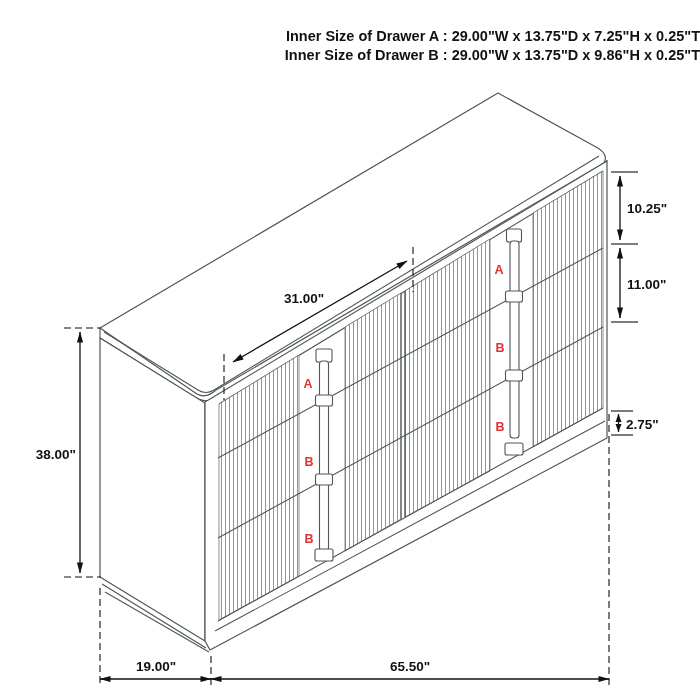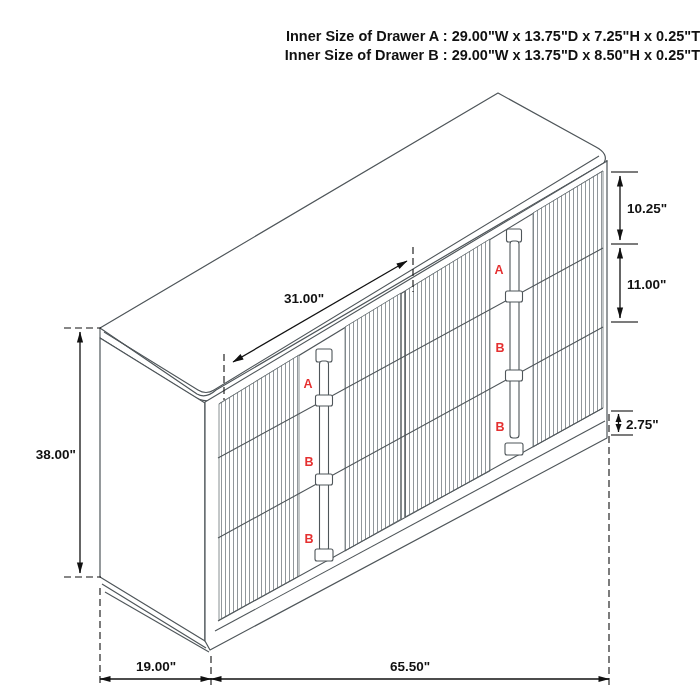--- a/index.html
+++ b/index.html
@@ -19,21 +19,21 @@
   .dtxt{font-family:"Liberation Sans",sans-serif;font-weight:bold;font-size:13.5px;fill:#111;}
   .mk{font-family:"Liberation Sans",sans-serif;font-weight:bold;font-size:12.5px;}
 </style>
 </head>
 <body>
 
 <div id="stage">
 
   <div class="hdr">
     <div>Inner Size of Drawer A : 29.00"W x 13.75"D x 7.25"H x 0.25"T</div>
-    <div>Inner Size of Drawer B : 29.00"W x 13.75"D x 8.50"H x 0.25"T</div>
+    <div>Inner Size of Drawer B : 29.00"W x 13.75"D x 9.86"H x 0.25"T</div>
   </div>
 
   <svg width="700" height="700" viewBox="0 0 700 700">
     <defs>
       <pattern id="flutes" patternUnits="userSpaceOnUse" width="4" height="4">
         <rect width="4" height="4" fill="#ffffff"></rect>
         <line x1="1.5" y1="0" x2="1.5" y2="4" stroke="#848b90" stroke-width="0.9"></line>
       </pattern>
       <marker id="ah" viewBox="0 0 12 8" refX="11" refY="4" markerWidth="12" markerHeight="8" orient="auto-start-reverse" markerUnits="userSpaceOnUse">
         <path d="M0.5,0.9 L11.5,4 L0.5,7.1 Z" fill="#111"></path>

